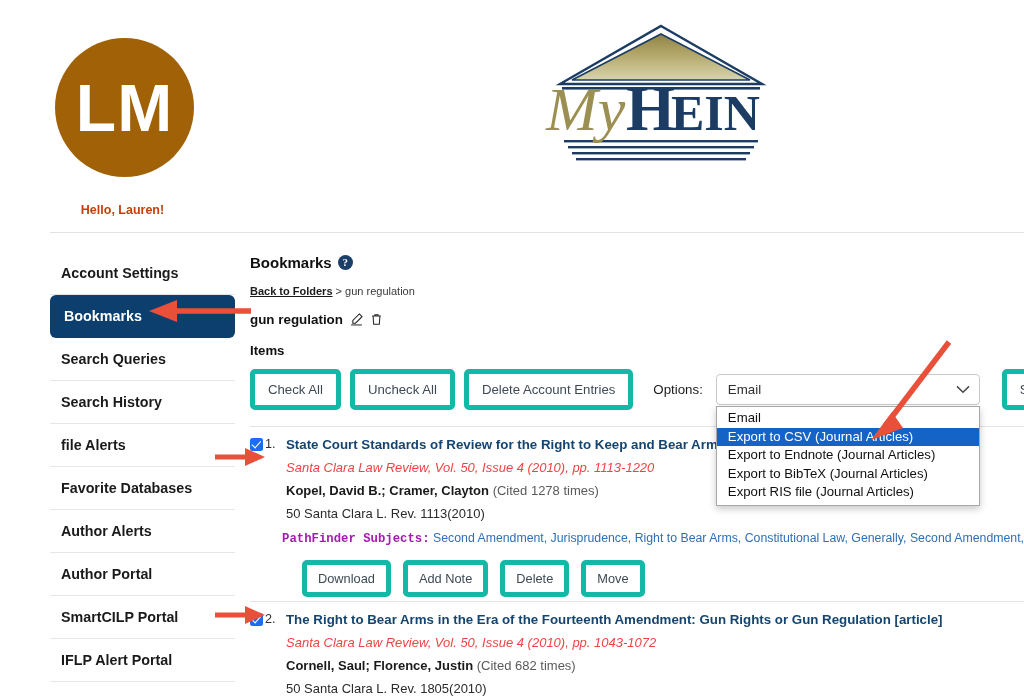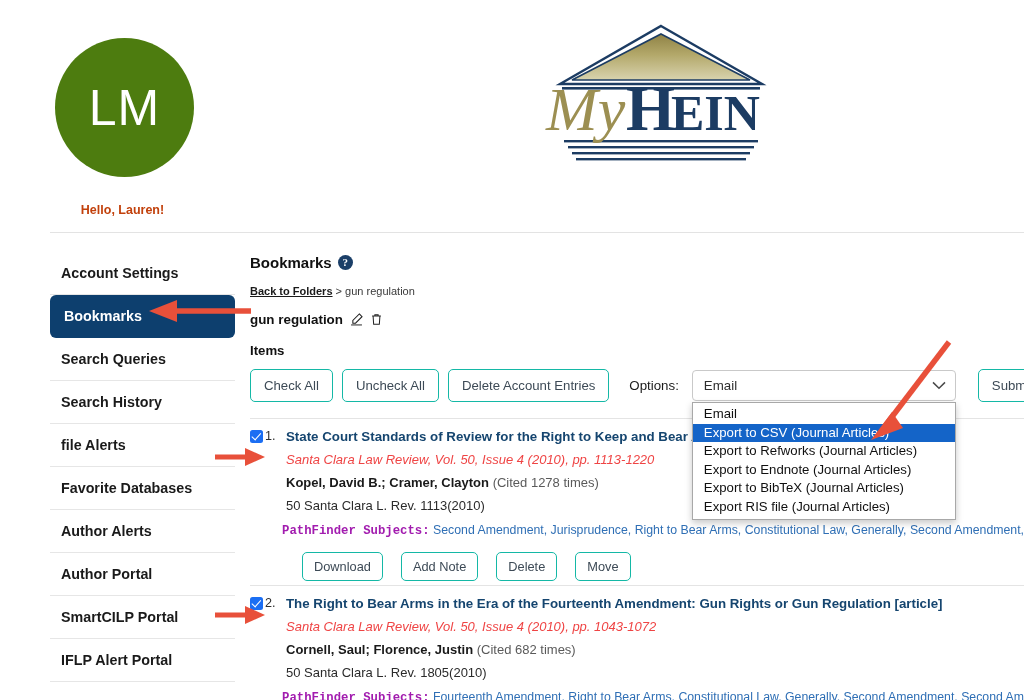--- a/index.html
+++ b/index.html
@@ -10,24 +10,25 @@
     font-family: "Liberation Sans", sans-serif;
     overflow: hidden;
   }
   #page { position: relative; width: 1024px; height: 700px; background: #fff; }
 
   
   #header { position: relative; height: 232px; }
   #avatar-block { position: absolute; left: 55px; top: 38px; width: 135px; text-align: center; }
   #avatar {
     width: 139px; height: 139px; border-radius: 50%;
-    background: #4d7c0f; color: #fff;
-    font-size: 50px; letter-spacing: 1px;
+    background: #a16207; color: #fff;
+    font-size: 66px; letter-spacing: 1px;
     display: flex; align-items: center; justify-content: center;
     margin: 0 auto;
+    font-weight: bold;
   }
   #avatar-greeting {
     margin-top: 26px; font-size: 12.5px; color: #c2410c; font-weight: 600;
     white-space: nowrap;
   }
 
   
   #logo { position: absolute; left: 540px; top: 18px; width: 240px; height: 145px; }
 
   #header-divider {
@@ -64,21 +65,21 @@
   }
   #breadcrumb { margin-top: 14px; font-size: 11px; color: #3a3a3a; }
   #breadcrumb .crumb-link { color:#1a1a1a; text-decoration: underline; font-weight:600; }
   #folder-row { margin-top: 15px; font-size: 13.4px; color:#111; font-weight:600; display:flex; align-items:center; gap:7px;}
   .mini-icon { display:inline-block; width:13px; height:13px; }
   #items-label { margin-top: 16px; font-size: 13.2px; font-weight: 700; color:#111; }
 
   
   #toolbar { margin-top: 11px; display:flex; align-items:center; gap:9px; }
   .btn {
-    background:#fff; border:1px solid #14b8a6; border-radius:5px;
+    background:#fff; border:5px solid #14b8a6; border-radius:5px;
     padding: 8px 13px; font-size: 13.2px; color:#3d4a56;
     cursor:pointer; white-space:nowrap;
   }
   #options-label { font-size:13.3px; color:#1b1b1b; margin-left:11px; margin-right:4px; font-weight:500;}
 
   
   #select-wrap { position: relative; width: 264px; }
   #select-box {
     width: 264px; height: 31px; background:#fff;
     border:1px solid #c9c9c9; border-radius:4px;
@@ -119,21 +120,21 @@
   .res-title {
     font-size:13.3px; font-weight:700; color:#15456f;
     line-height:17px; cursor:pointer;
   }
   .res-cite { font-size:13px; font-style:italic; color:#ef4444; margin-top:6px; line-height:17px; }
   .res-authors { font-size:13px; color:#5a5a5a; margin-top:6px; line-height:17px;}
   .res-authors b { color:#1a1a1a; font-weight:700; }
   .res-ref { font-size:13px; color:#2b2b2b; margin-top:6px; line-height:17px;}
   .res-subj { font-size:12.3px; color:#2f6fb5; margin-top:8px; margin-left:32px; line-height:16px; white-space:nowrap; overflow:hidden; }
   .res-subj b { color:#a21caf; font-weight:700;font-family:Liberation Mono, monospace; }
-  .res-actions { margin-top:13px; margin-left:52px; display:flex; gap:18px; }
+  .res-actions { margin-top:13px; margin-left:52px; display:flex; gap:12px; }
   .btn-sm { padding: 6px 11px; font-size:12.8px; }
 
   
   .arrow { position:absolute; z-index:60; pointer-events:none; }
   svg { display:block; }
 </style>
 </head>
 <body>
 
 <div id="page">
@@ -231,21 +232,20 @@
             <span>
               <svg width="14" height="9" viewBox="0 0 14 9">
                   <path d="M1 1.4L7 7.2 13 1.4" fill="none" stroke="#4a4a4a" stroke-width="1.5"></path>
                 </svg>
             </span>
           </div>
 
           <div id="dropdown">
             <div class="dd-option">Email</div>
             <div class="dd-option selected">Export to CSV (Journal Articles)</div>
-            <div class="dd-option">Export to Refworks (Journal Articles)</div>
             <div class="dd-option">Export to Endnote (Journal Articles)</div>
             <div class="dd-option">Export to BibTeX (Journal Articles)</div>
             <div class="dd-option">Export RIS file (Journal Articles)</div>
           </div>
         </div>
 
         <button class="btn" id="submit-btn">Submit</button>
       </div>
 
       <div id="results">

